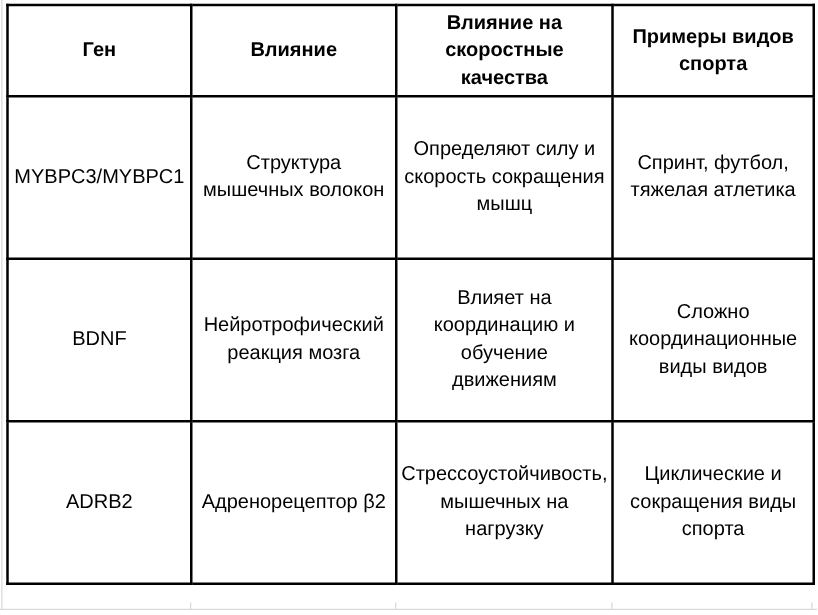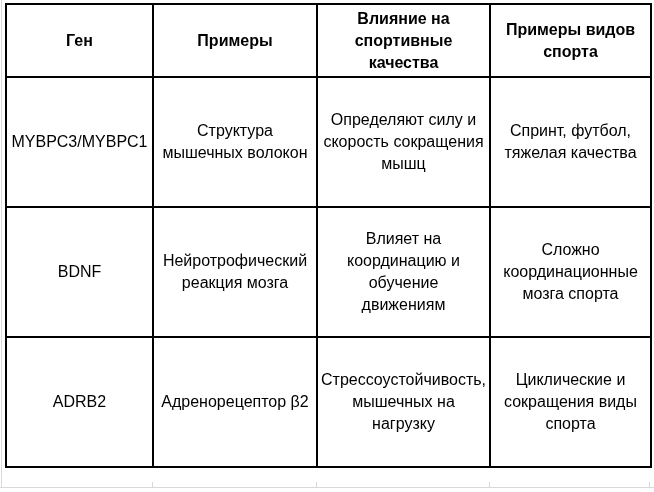--- a/index.html
+++ b/index.html
@@ -71,50 +71,50 @@
   <table class="gene-table">
     <colgroup>
       <col style="width:147px">
       <col style="width:164px">
       <col style="width:173px">
       <col style="width:161px">
     </colgroup>
     <thead>
       <tr>
         <th>Ген</th>
-        <th>Примеры</th>
+        <th>Влияние</th>
         <th>Влияние на
-спортивные
+скоростные
 качества</th>
         <th>Примеры видов
 спорта</th>
       </tr>
     </thead>
     <tbody>
       <tr>
         <td>MYBPC3/MYBPC1</td>
         <td>Структура
 мышечных волокон</td>
         <td>Определяют силу и
 скорость сокращения
 мышц</td>
         <td>Спринт, футбол,
-тяжелая качества</td>
+тяжелая атлетика</td>
       </tr>
       <tr>
         <td>BDNF</td>
         <td>Нейротрофический
 реакция мозга</td>
         <td>Влияет на
 координацию и
 обучение
 движениям</td>
         <td>Сложно
 координационные
-мозга спорта</td>
+виды видов</td>
       </tr>
       <tr>
         <td>ADRB2</td>
         <td>Адренорецептор β2</td>
         <td>Стрессоустойчивость,
 мышечных на нагрузку</td>
         <td>Циклические и
 сокращения виды
 спорта</td>
       </tr>

